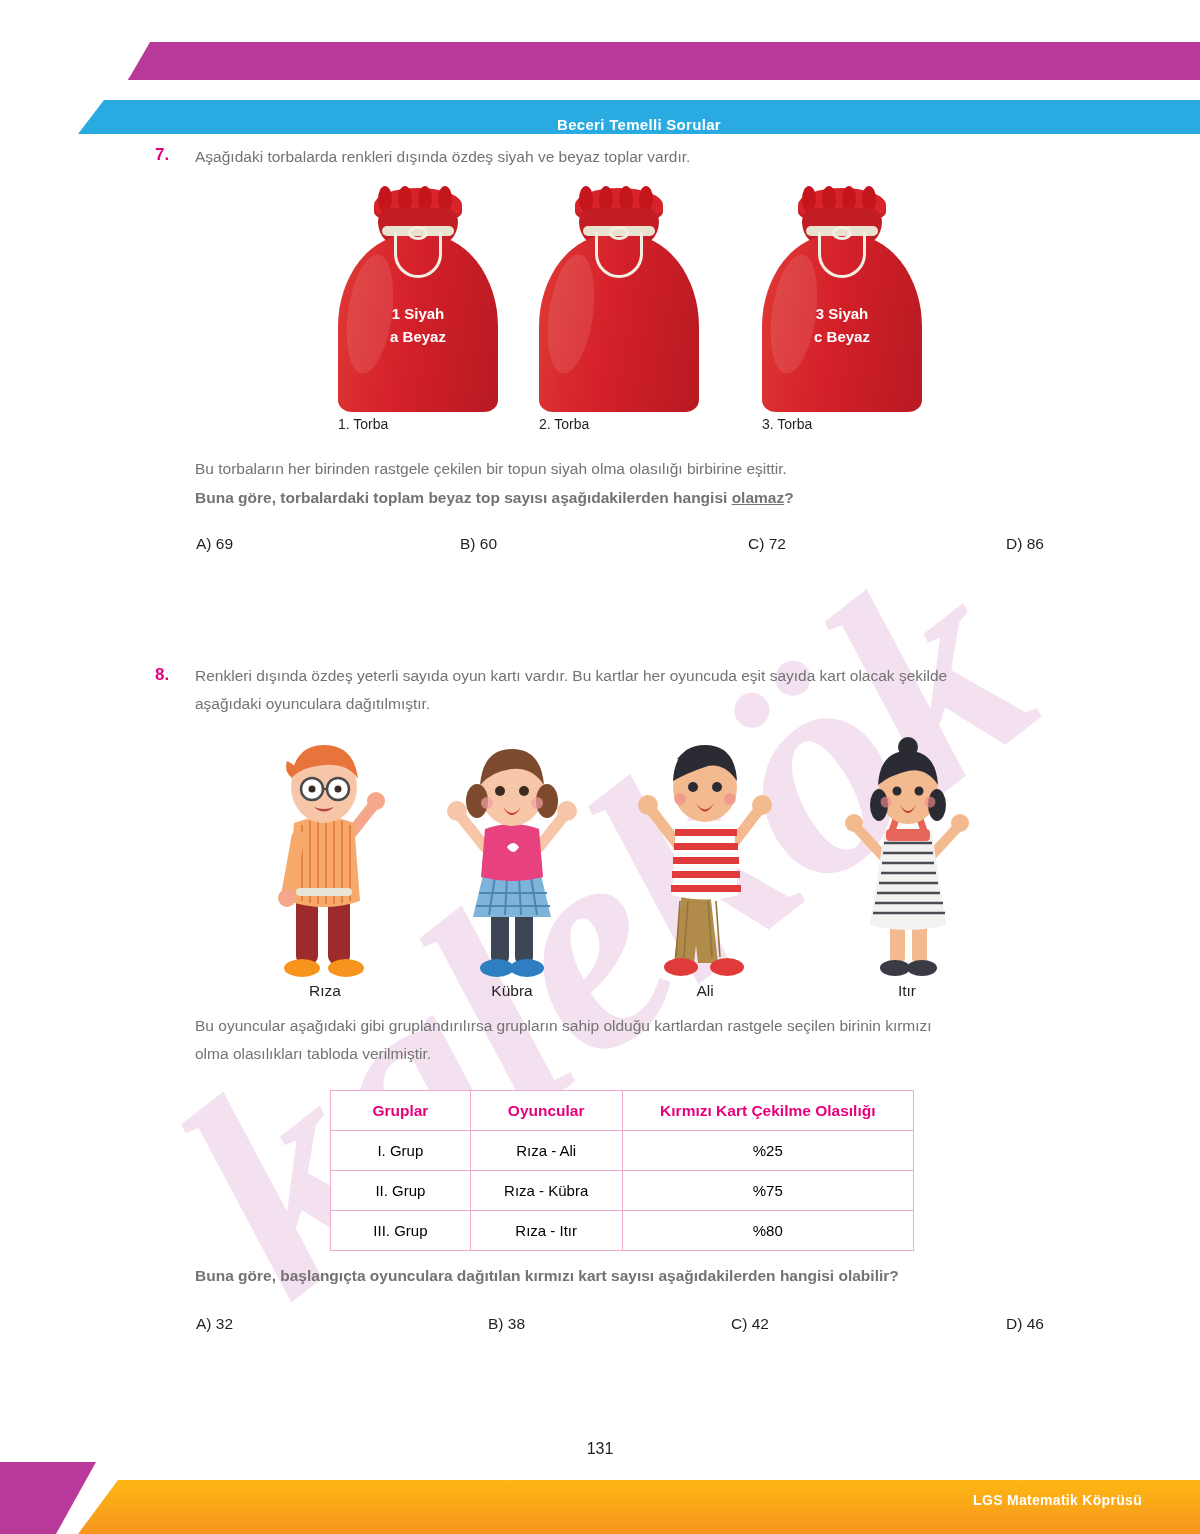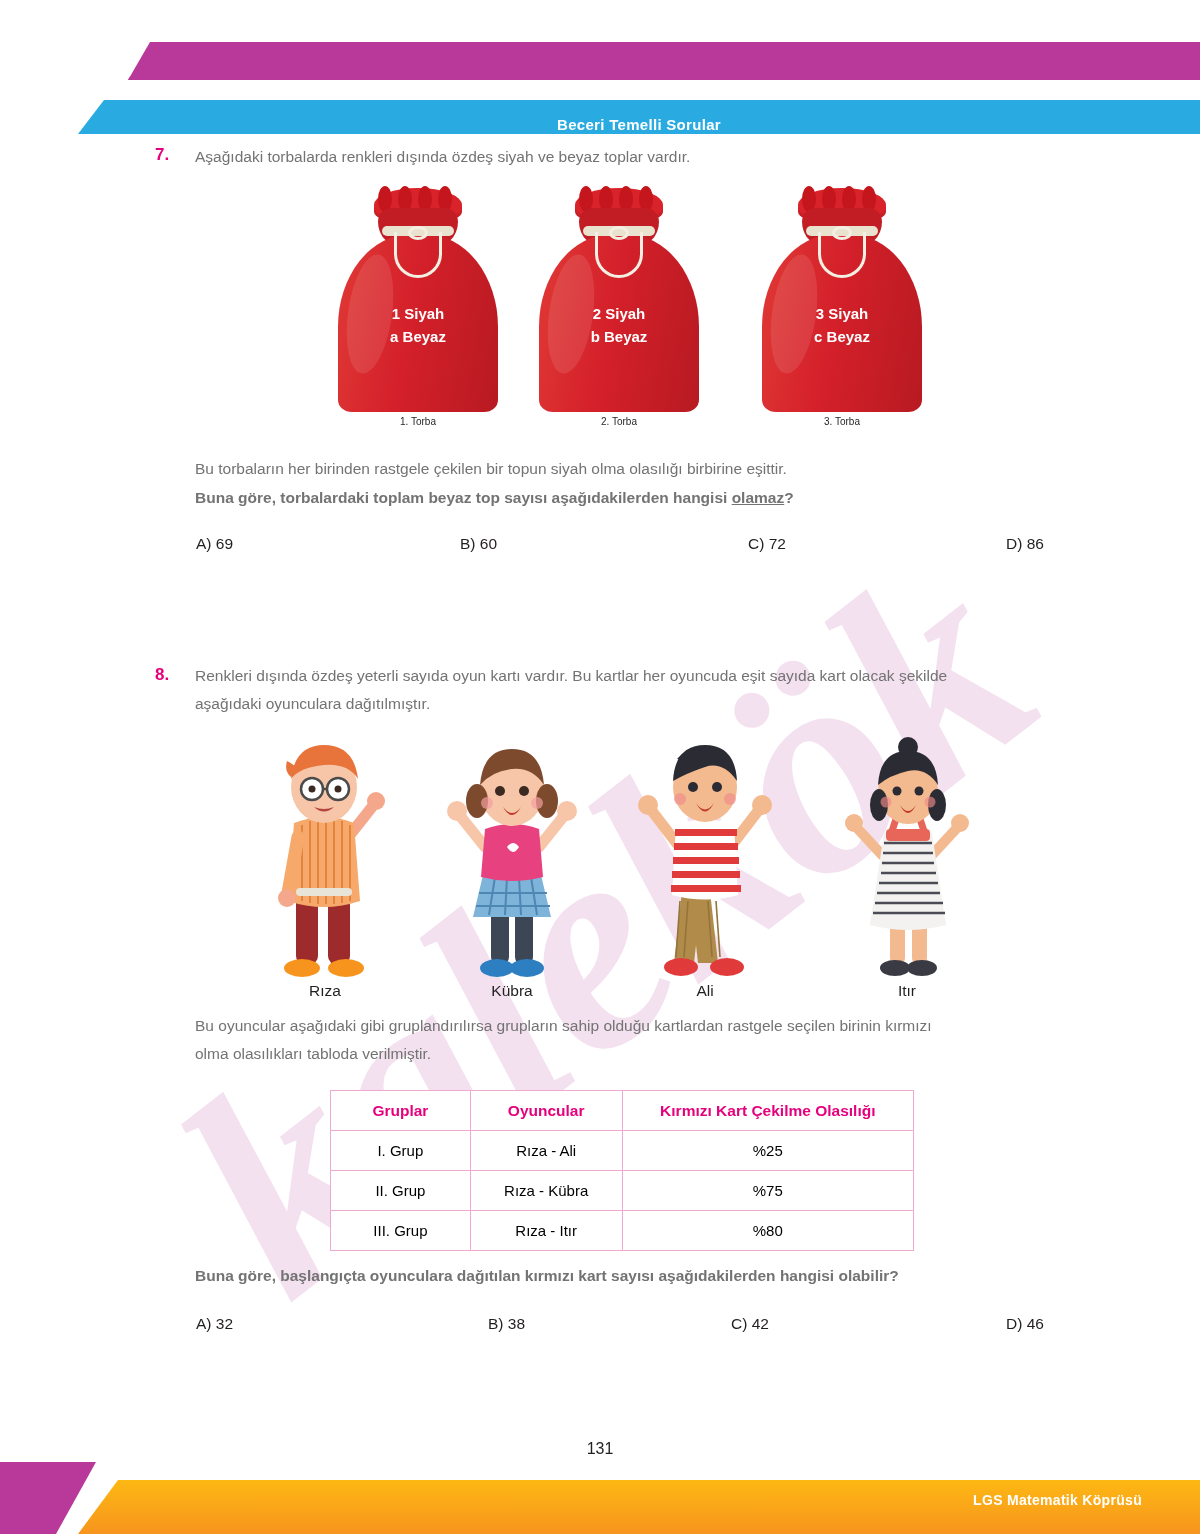--- a/index.html
+++ b/index.html
@@ -115,21 +115,21 @@
   .bag .knot{
     position:absolute; left:70px; top:44px; width:20px; height:14px;
     border:3px solid #f3efe2; border-radius:50%;
   }
   .bag .label{
     position:absolute; left:0; top:120px; width:160px;
     text-align:center; color:#ffffff; font-weight:bold;
     font-size:15px; line-height:1.55;
   }
   .bagcap{
-    position:absolute; width:160px; text-align:center; font-size:10px; color:#231f20;
+    position:absolute; width:160px; font-size:14px; color:#231f20;
   }
 
   
   .kid{ position:absolute; width:150px; height:260px; }
   .kidcap{ position:absolute; width:150px; text-align:center; font-size:15.5px; }
 
   
   .tbl{
     position:absolute; left:330px; top:1090px; width:584px;
     border-collapse:collapse;
@@ -206,24 +206,20 @@
     <div class="top"></div>
     <div class="ruffle" style="left:40px;"></div>
     <div class="ruffle" style="left:60px;"></div>
     <div class="ruffle" style="left:80px;"></div>
     <div class="ruffle" style="left:100px;"></div>
     <div class="neck"></div>
     <div class="body"></div>
     <div class="tie"></div>
     <div class="knot"></div>
     <div class="string"></div>
-    <div class="label">
-      <div>2 Siyah</div>
-      <div>b Beyaz</div>
-    </div>
   </div>
   <div class="bagcap" style="left:539px; top:416px;">2. Torba</div>
 
   <div class="bag" style="left:762px; top:182px;">
     <div class="top"></div>
     <div class="ruffle" style="left:40px;"></div>
     <div class="ruffle" style="left:60px;"></div>
     <div class="ruffle" style="left:80px;"></div>
     <div class="ruffle" style="left:100px;"></div>
     <div class="neck"></div>

